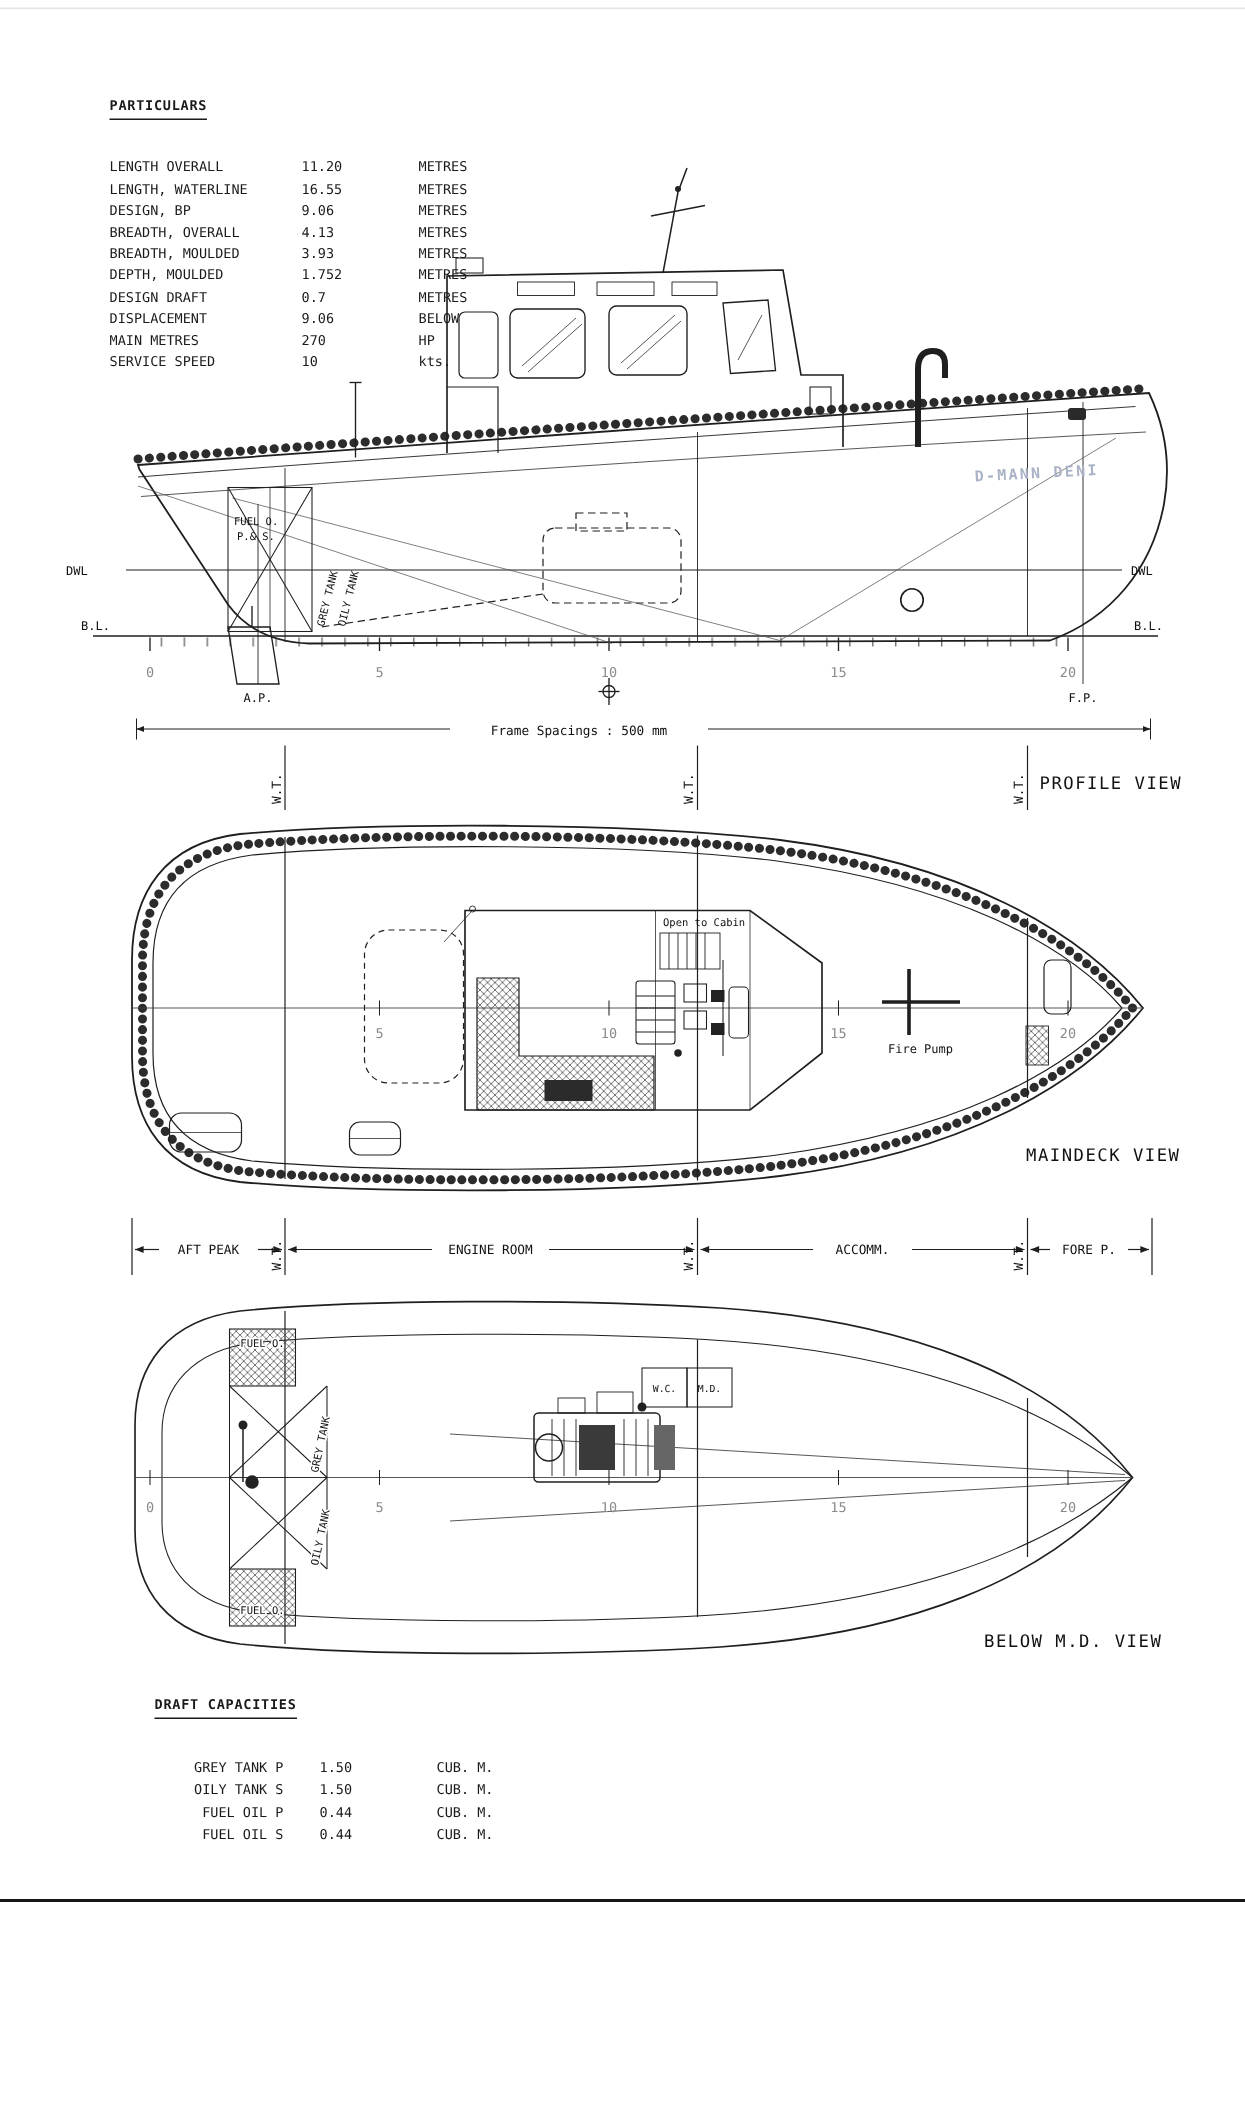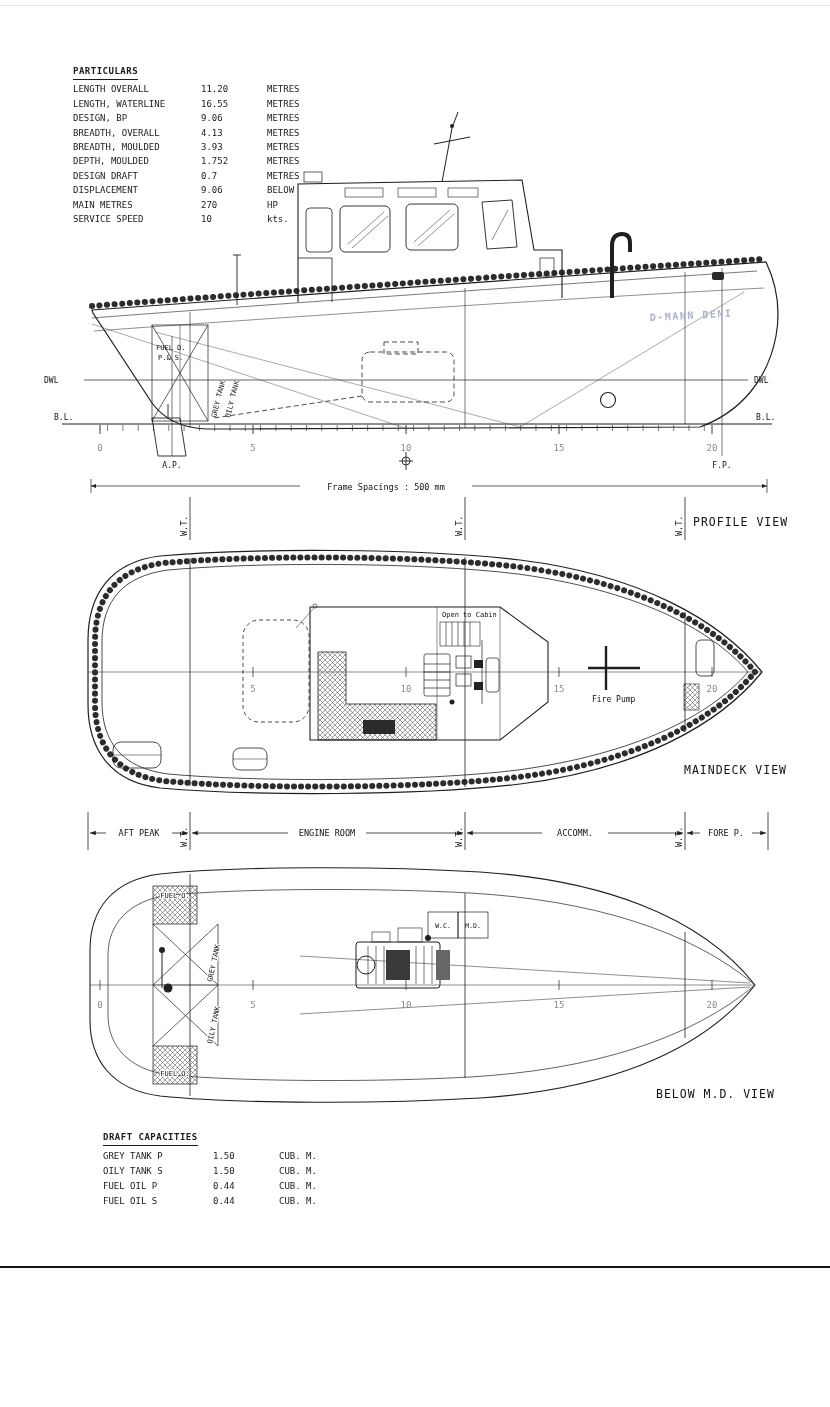--- a/index.html
+++ b/index.html
@@ -2,26 +2,26 @@
 <html><head>
 <meta charset="utf-8">
 <style>
   html,body{margin:0;padding:0;background:#fff;}
   .page{position:relative;width:830px;height:1407px;background:#fff;overflow:hidden;
         font-family:"DejaVu Sans Mono",monospace;color:#1a1a1a;}
   .hairline{position:absolute;left:0;top:5px;width:830px;height:1px;background:#e4e4e4;}
   .bottom-rule{position:absolute;left:0;top:1266px;width:830px;height:2px;background:#161616;}
   .tbl{position:absolute;font-size:9px;line-height:14.4px;letter-spacing:0;}
   .tbl .title{display:inline-block;font-weight:bold;border-bottom:1px solid #1a1a1a;
-              padding-bottom:1px;margin-bottom:2px;letter-spacing:.5px;}
+              padding-bottom:1px;margin-bottom:25px;letter-spacing:.5px;}
   .row{display:flex;height:14.4px;align-items:center;gap:24px;}
   .c1{width:104px;}
   .c2{width:34px;text-align:left;}
-  .c3{margin-left:8px;}
-  .tc .c1{width:86px;}
+  .c3{margin-left:20px;}
+  .tc .c1{width:86px;text-align:right;}
   .tc .row{height:15px;}
   svg{position:absolute;left:0;top:0;}
   .tx{font-family:"DejaVu Sans Mono",monospace;fill:#111;stroke:none;}
   .t65{font-size:6.5px;}
   .t7{font-size:7px;}
   .t8{font-size:8px;}
   .t85{font-size:8.5px;}
   .t9{font-size:9px;}
   .t11{font-size:11.5px;letter-spacing:1px;}
   .dim{fill:#8a8a8a;}

